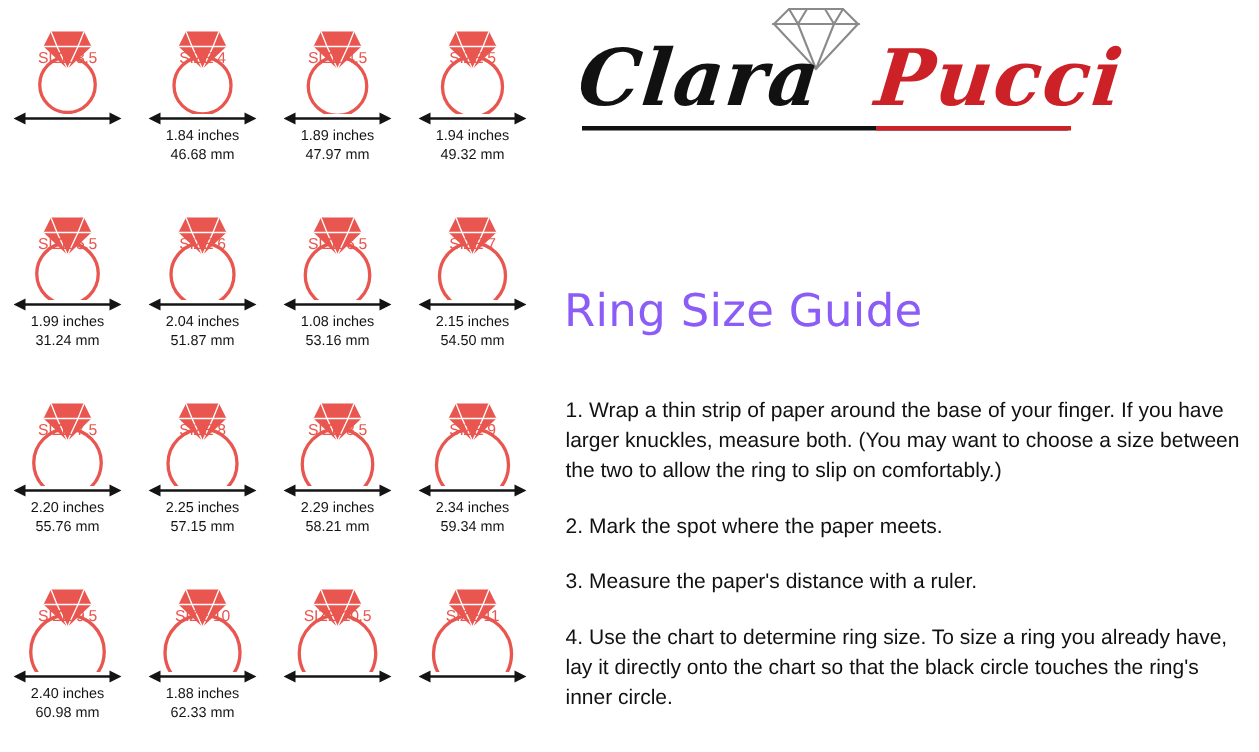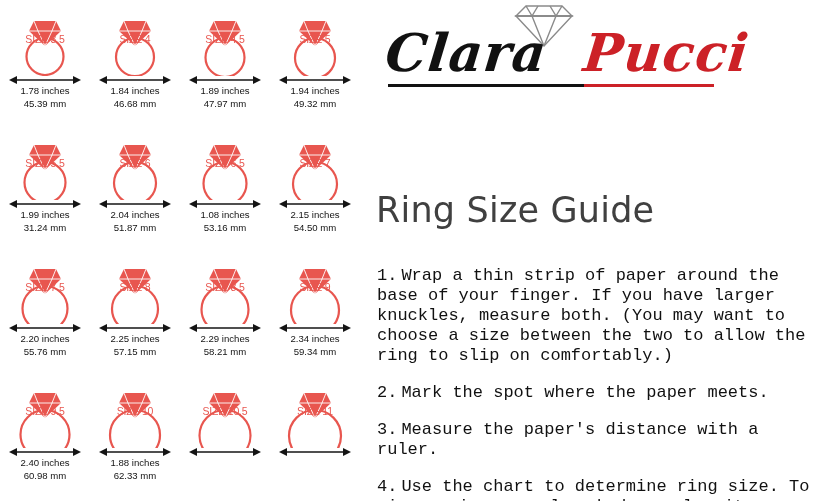--- a/index.html
+++ b/index.html
@@ -130,37 +130,37 @@
   .logo-underline.red {
     left: 210px;
     width: 130px;
     background: #cc2127;
   }
 
   .guide-title {
     position: absolute;
     left: 8px;
     top: 190px;
-    font-size: 35px;
-    color: #404040;
+    font-size: 30px;
+    color: #8b5cf6;
     font-family: "DejaVu Sans", sans-serif;
     letter-spacing: 0.2px;
   }
   .steps {
     position: absolute;
     left: 9px;
     top: 249px;
     width: 452px;
   }
   .step {
-    font-size: 17px;
+    font-size: 14px;
     color: #111111;
     line-height: 20px;
     margin-bottom: 17px;
-    font-family: Liberation Mono, monospace;
+    font-family: Liberation Sans, sans-serif;
   }
   .step .num {
     margin-right: 4px;
   }
 </style>
 </head>
 <body>
 
 <div class="page">
 
@@ -178,24 +178,20 @@
               <path d="M56 19 L52 29 L45 44"></path>
             </g>
           </svg>
           <div class="size-label">SIZE 3.5</div>
         </div>
         <span class="arrow"><svg width="72" height="12" viewBox="0 0 72 12" aria-hidden="true">
             <line x1="6" y1="6" x2="66" y2="6" stroke="#141414" stroke-width="1.6"></line>
             <polygon points="0,6 8,2 8,10" fill="#141414"></polygon>
             <polygon points="72,6 64,2 64,10" fill="#141414"></polygon>
           </svg></span>
-        <div class="measure">
-          <div>1.78 inches</div>
-          <div>45.39 mm</div>
-        </div>
       </div>
       <div class="cell">
         <div class="ring-wrap">
           <svg class="ring-svg" width="90" height="74" viewBox="0 0 90 74" aria-hidden="true">
             <circle cx="45" cy="55" r="19" fill="none" stroke="#e8564f" stroke-width="2.2"></circle>
             <g fill="#e8564f">
               <path d="M29 29 L34 19 L56 19 L61 29 L45 44 Z"></path>
             </g>
             <g stroke="#ffffff" stroke-width="0.9" fill="none">
               <path d="M29 29 L61 29"></path>

